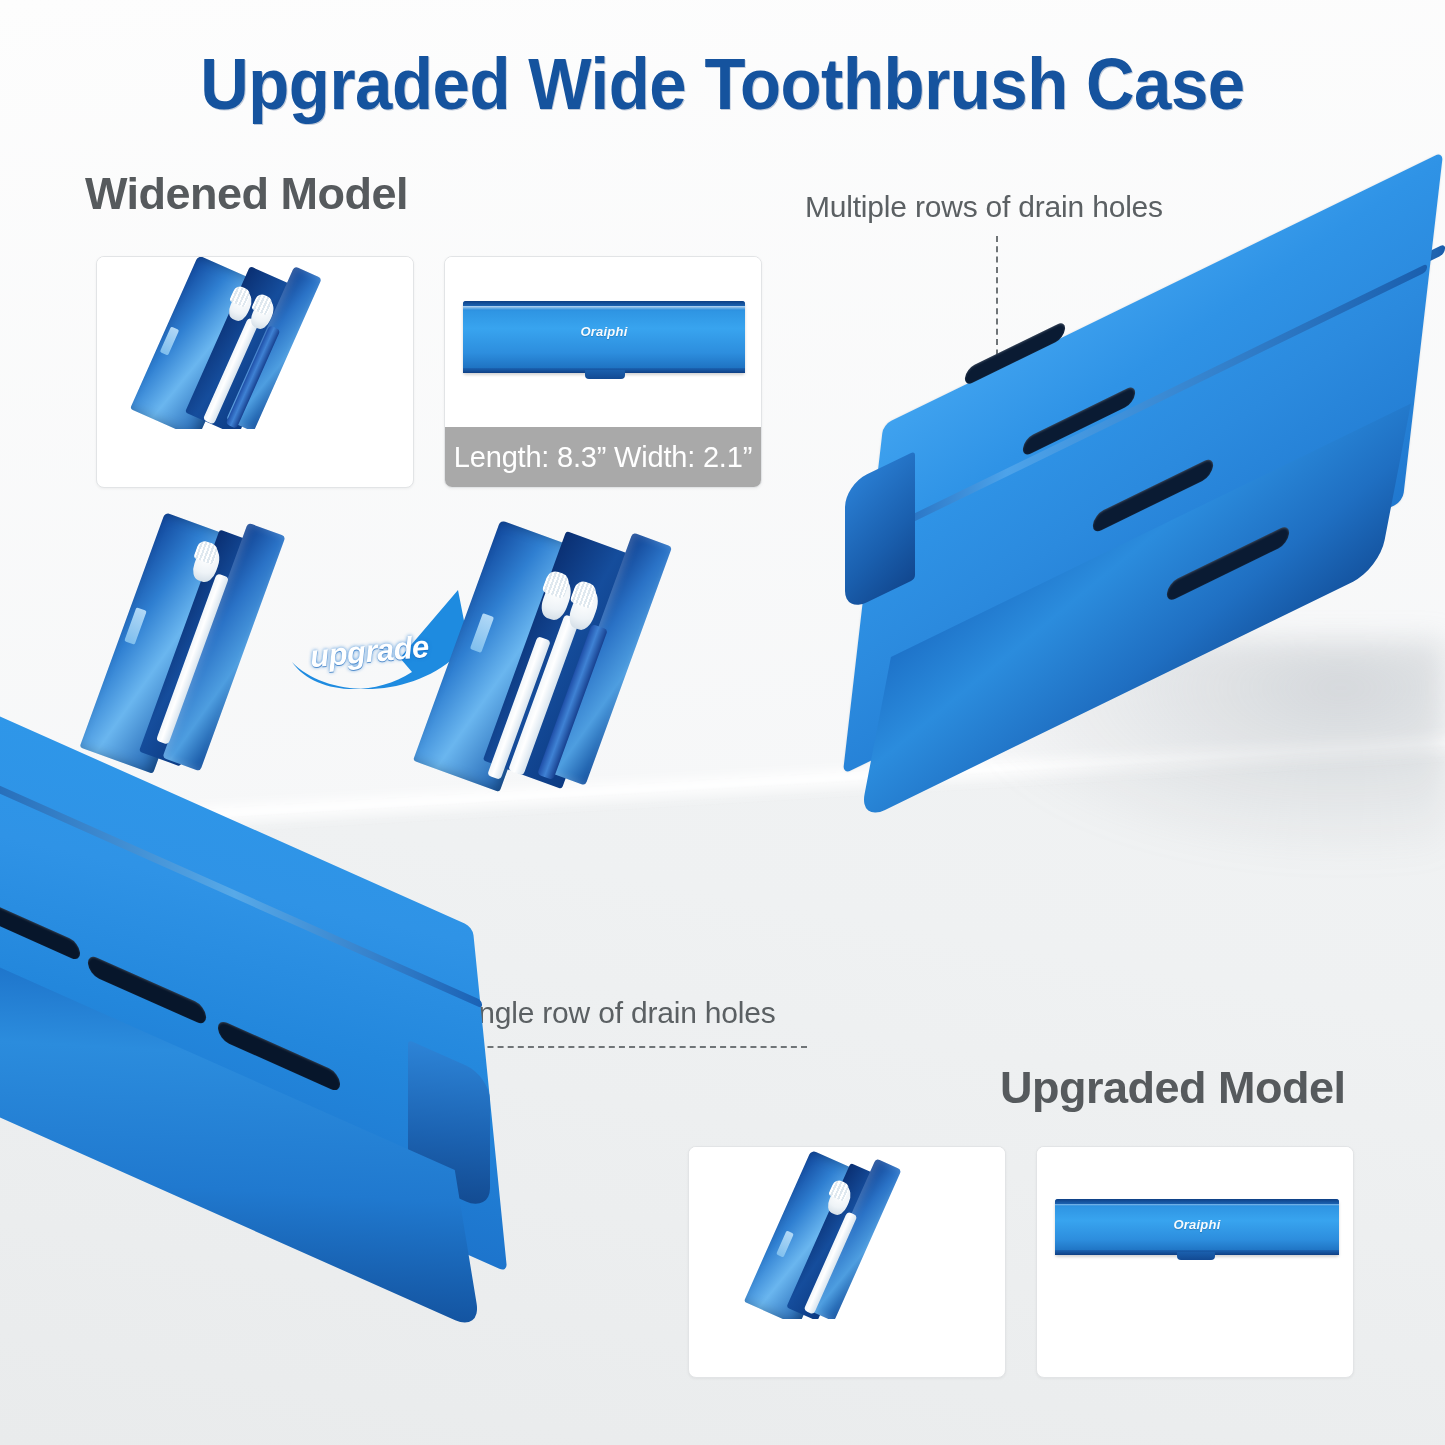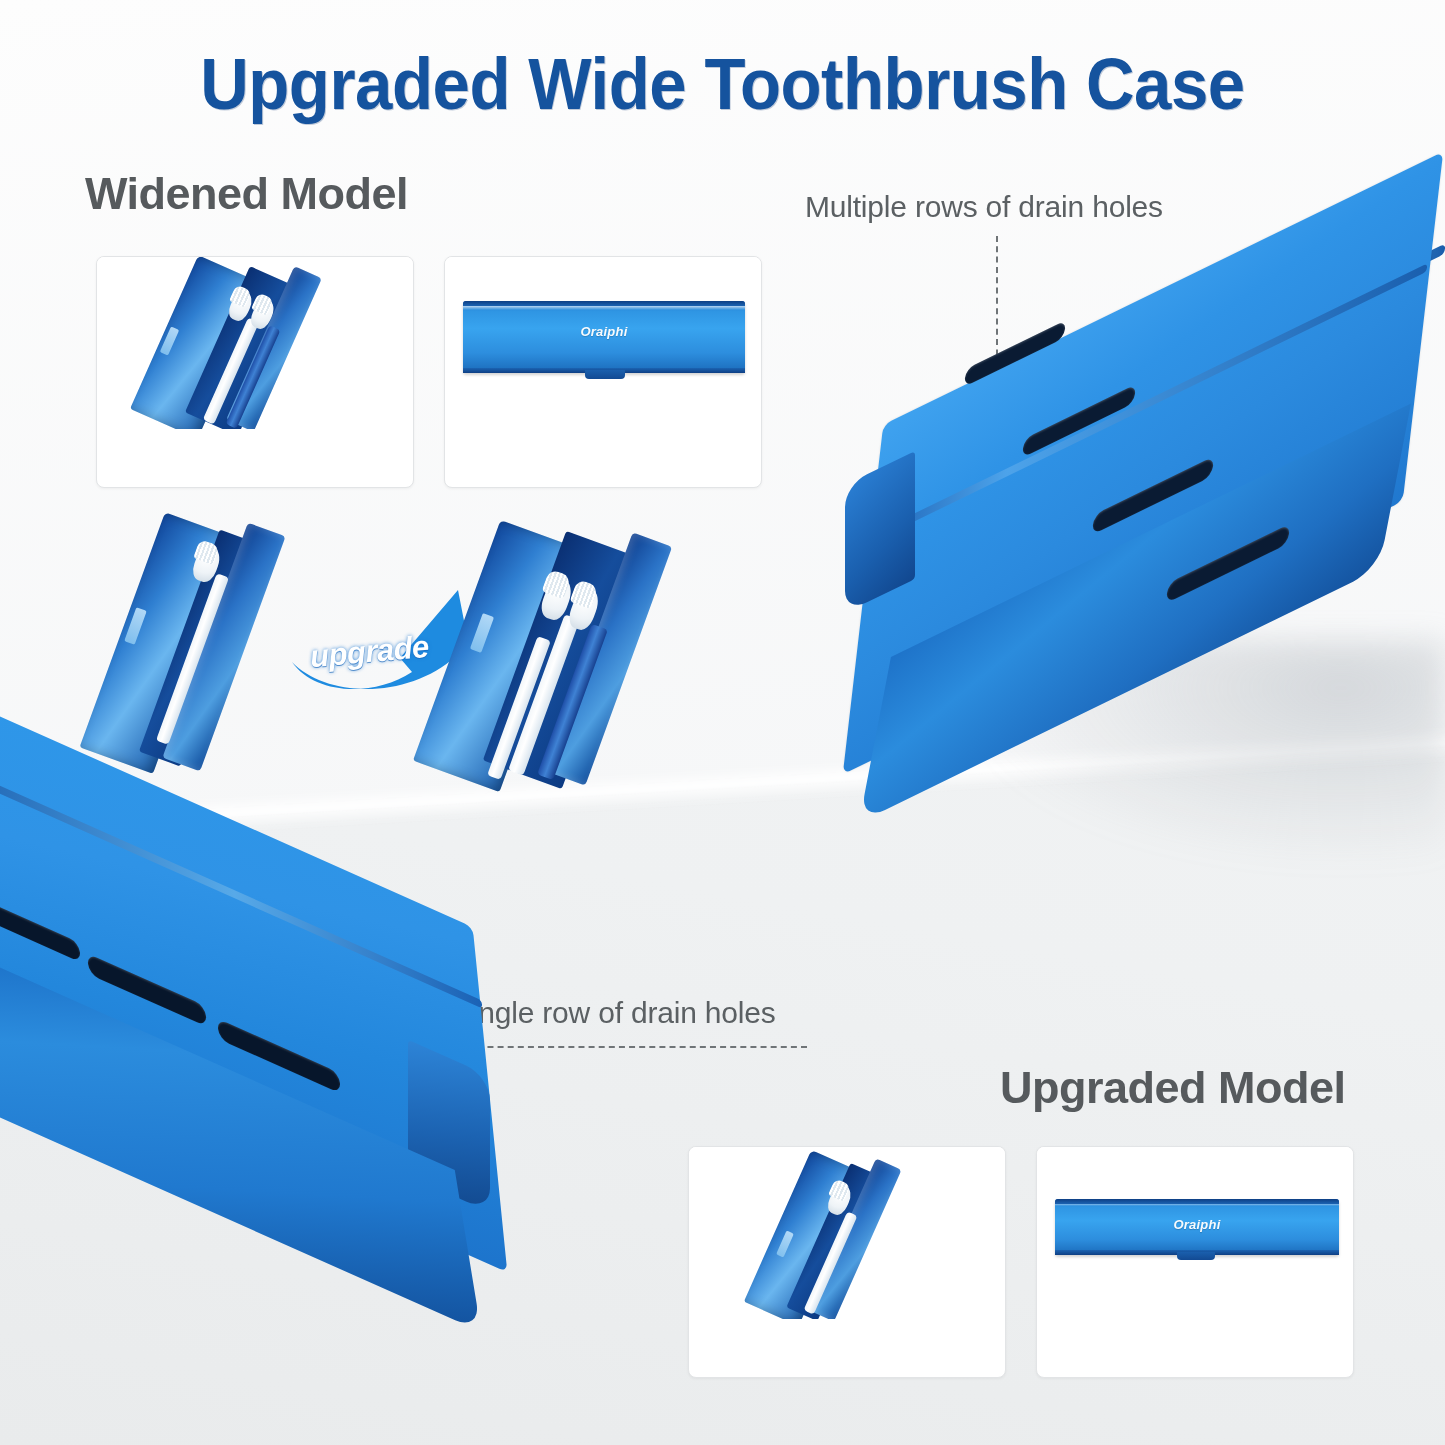--- a/index.html
+++ b/index.html
@@ -420,20 +420,21 @@
 
 <div class="card" id="card-w2">
   <div class="card-photo">
     <div class="flat-case" style="left:18px;top:44px;width:282px;height:72px;">
       <div class="flat-seam"></div>
       <div class="flat-bottom"></div>
       <div class="brand" style="left:50%;top:42%;transform:translate(-50%,-50%);">Oraiphi</div>
     </div>
     <div class="flat-notch" style="left:140px;top:113px;width:40px;height:9px;"></div>
   </div>
+  <div class="card-cap">Length: 8.3” Width: 2.1”</div>
 </div>
 
 <div class="card" id="card-r1">
   <div class="card-photo">
     <div class="oc-back" style="left:86px;top:8px;width:60px;height:166px;transform:rotate(24deg);"></div>
     <div class="oc-cavity" style="left:128px;top:16px;width:34px;height:158px;transform:rotate(24deg);"></div>
     <div class="oc-front" style="left:152px;top:10px;width:28px;height:166px;transform:rotate(24deg);"></div>
     <div class="oc-tab" style="left:92px;top:84px;width:8px;height:26px;transform:rotate(24deg);"></div>
     <div class="brush-handle" style="left:136px;top:62px;width:11px;height:108px;transform:rotate(24deg);"></div>
     <div class="brush-head" style="left:141px;top:38px;width:19px;height:30px;transform:rotate(24deg);"></div>

